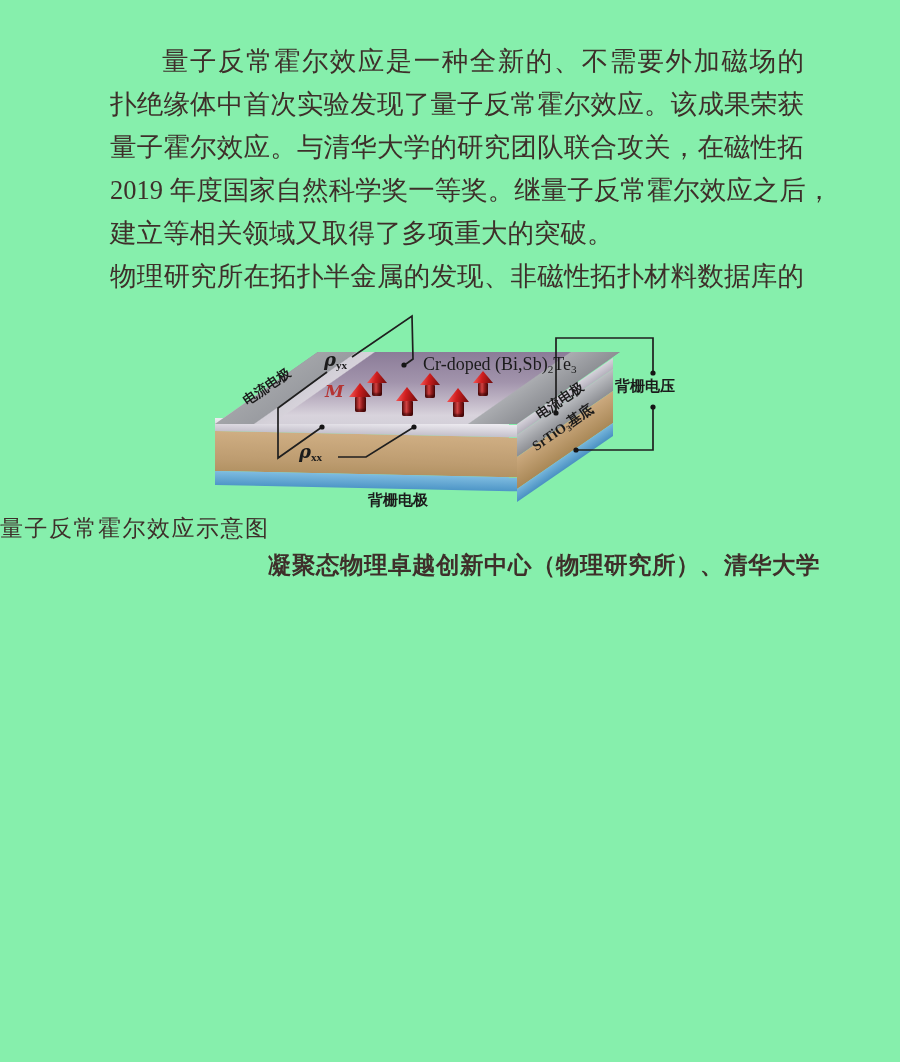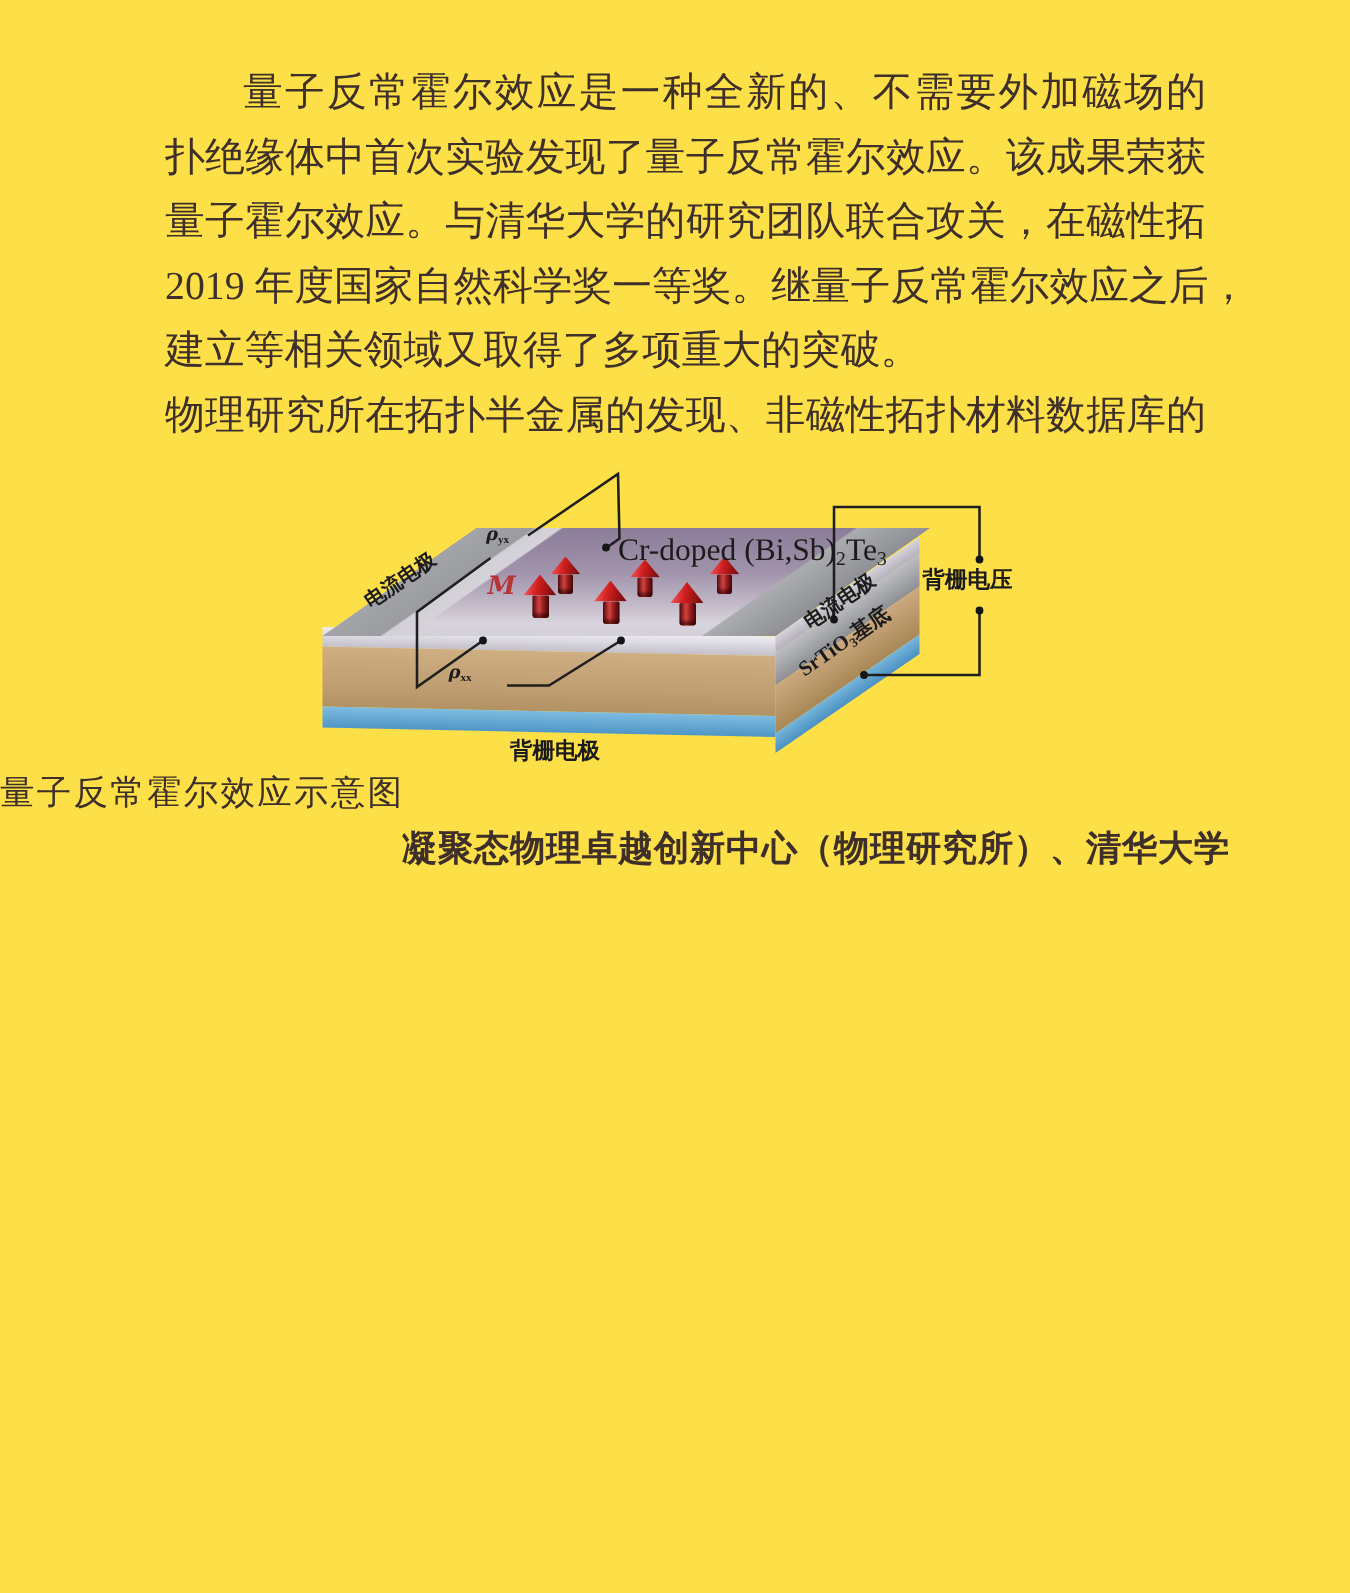--- a/index.html
+++ b/index.html
@@ -1,17 +1,17 @@
 <!DOCTYPE html>
 <html><head>
 <meta charset="utf-8">
 <style>
   html,body{margin:0;padding:0;background:#fff;}
   .page{
-    position:relative;width:900px;height:1062px;background:#fde047;
+    position:relative;width:900px;height:1062px;background:#86efac;
     overflow:hidden;
     font-family:"Liberation Serif","DejaVu Serif",serif;
   }
   
   .para{
     position:absolute;left:110px;top:40px;width:694px;
     font-size:26.5px;line-height:43px;color:#3e2f2a;
     text-align:justify;
   }
   .para .line{height:43px;text-align:justify;text-align-last:justify;white-space:nowrap;}
@@ -63,30 +63,30 @@
     background:linear-gradient(90deg,#5c0c0c,#d24242 40%,#8e1a1a 68%,#4c0808);
     border-radius:1px 1px 2px 2px;box-shadow:inset 0 -3px 2px rgba(40,0,0,.55);}
   .arrow.back{width:20px;height:26px;}
   .arrow.back .tip{height:12px;}
   .arrow.back .shaft{width:10px;height:13px;}
   
   .ann{position:absolute;left:0;top:0;width:900px;height:215px;pointer-events:none;}
   
   .lab{position:absolute;color:#1b1b1b;white-space:nowrap;}
   .lab sub{font-size:0.62em;vertical-align:-0.3em;}
-  .rho{font-size:12px;font-weight:bold;font-style:italic;font-family:"DejaVu Serif",serif;}
+  .rho{font-size:18px;font-weight:bold;font-style:italic;font-family:"DejaVu Serif",serif;}
   .rho sub{font-style:normal;font-weight:bold;font-family:"Liberation Serif",serif;}
   .m-lab{font-size:17px;font-weight:bold;font-style:italic;color:#b53434;font-family:"DejaVu Serif",serif;}
-  .film-lab{font-size:21px;}
+  .film-lab{font-size:18px;margin-left:11px;}
   .cn{font-weight:bold;}
   .rot{transform:rotate(-34.5deg);text-align:center;}
   .left-elec{left:224px;top:83px;width:86px;font-size:13.5px;}
   .right-elec{left:517px;top:97px;width:86px;font-size:13.5px;}
   .substrate-lab{left:511px;top:124px;width:104px;font-size:14px;}
-  .gate-elec{left:340px;top:196px;width:116px;font-size:15px;text-align:left;}
+  .gate-elec{left:340px;top:196px;width:116px;font-size:15px;text-align:center;}
   .gate-volt{left:615px;top:82px;width:82px;font-size:15px;}
   
   .caption{position:absolute;left:0;top:218px;width:900px;
     font-size:23px;letter-spacing:1.5px;color:#3e2f2a;}
   .attribution{position:absolute;left:0;top:254px;width:820px;text-align:right;
     font-size:23.5px;font-weight:bold;letter-spacing:.5px;color:#3e2f2a;}
 </style>
 </head>
 <body>
 

